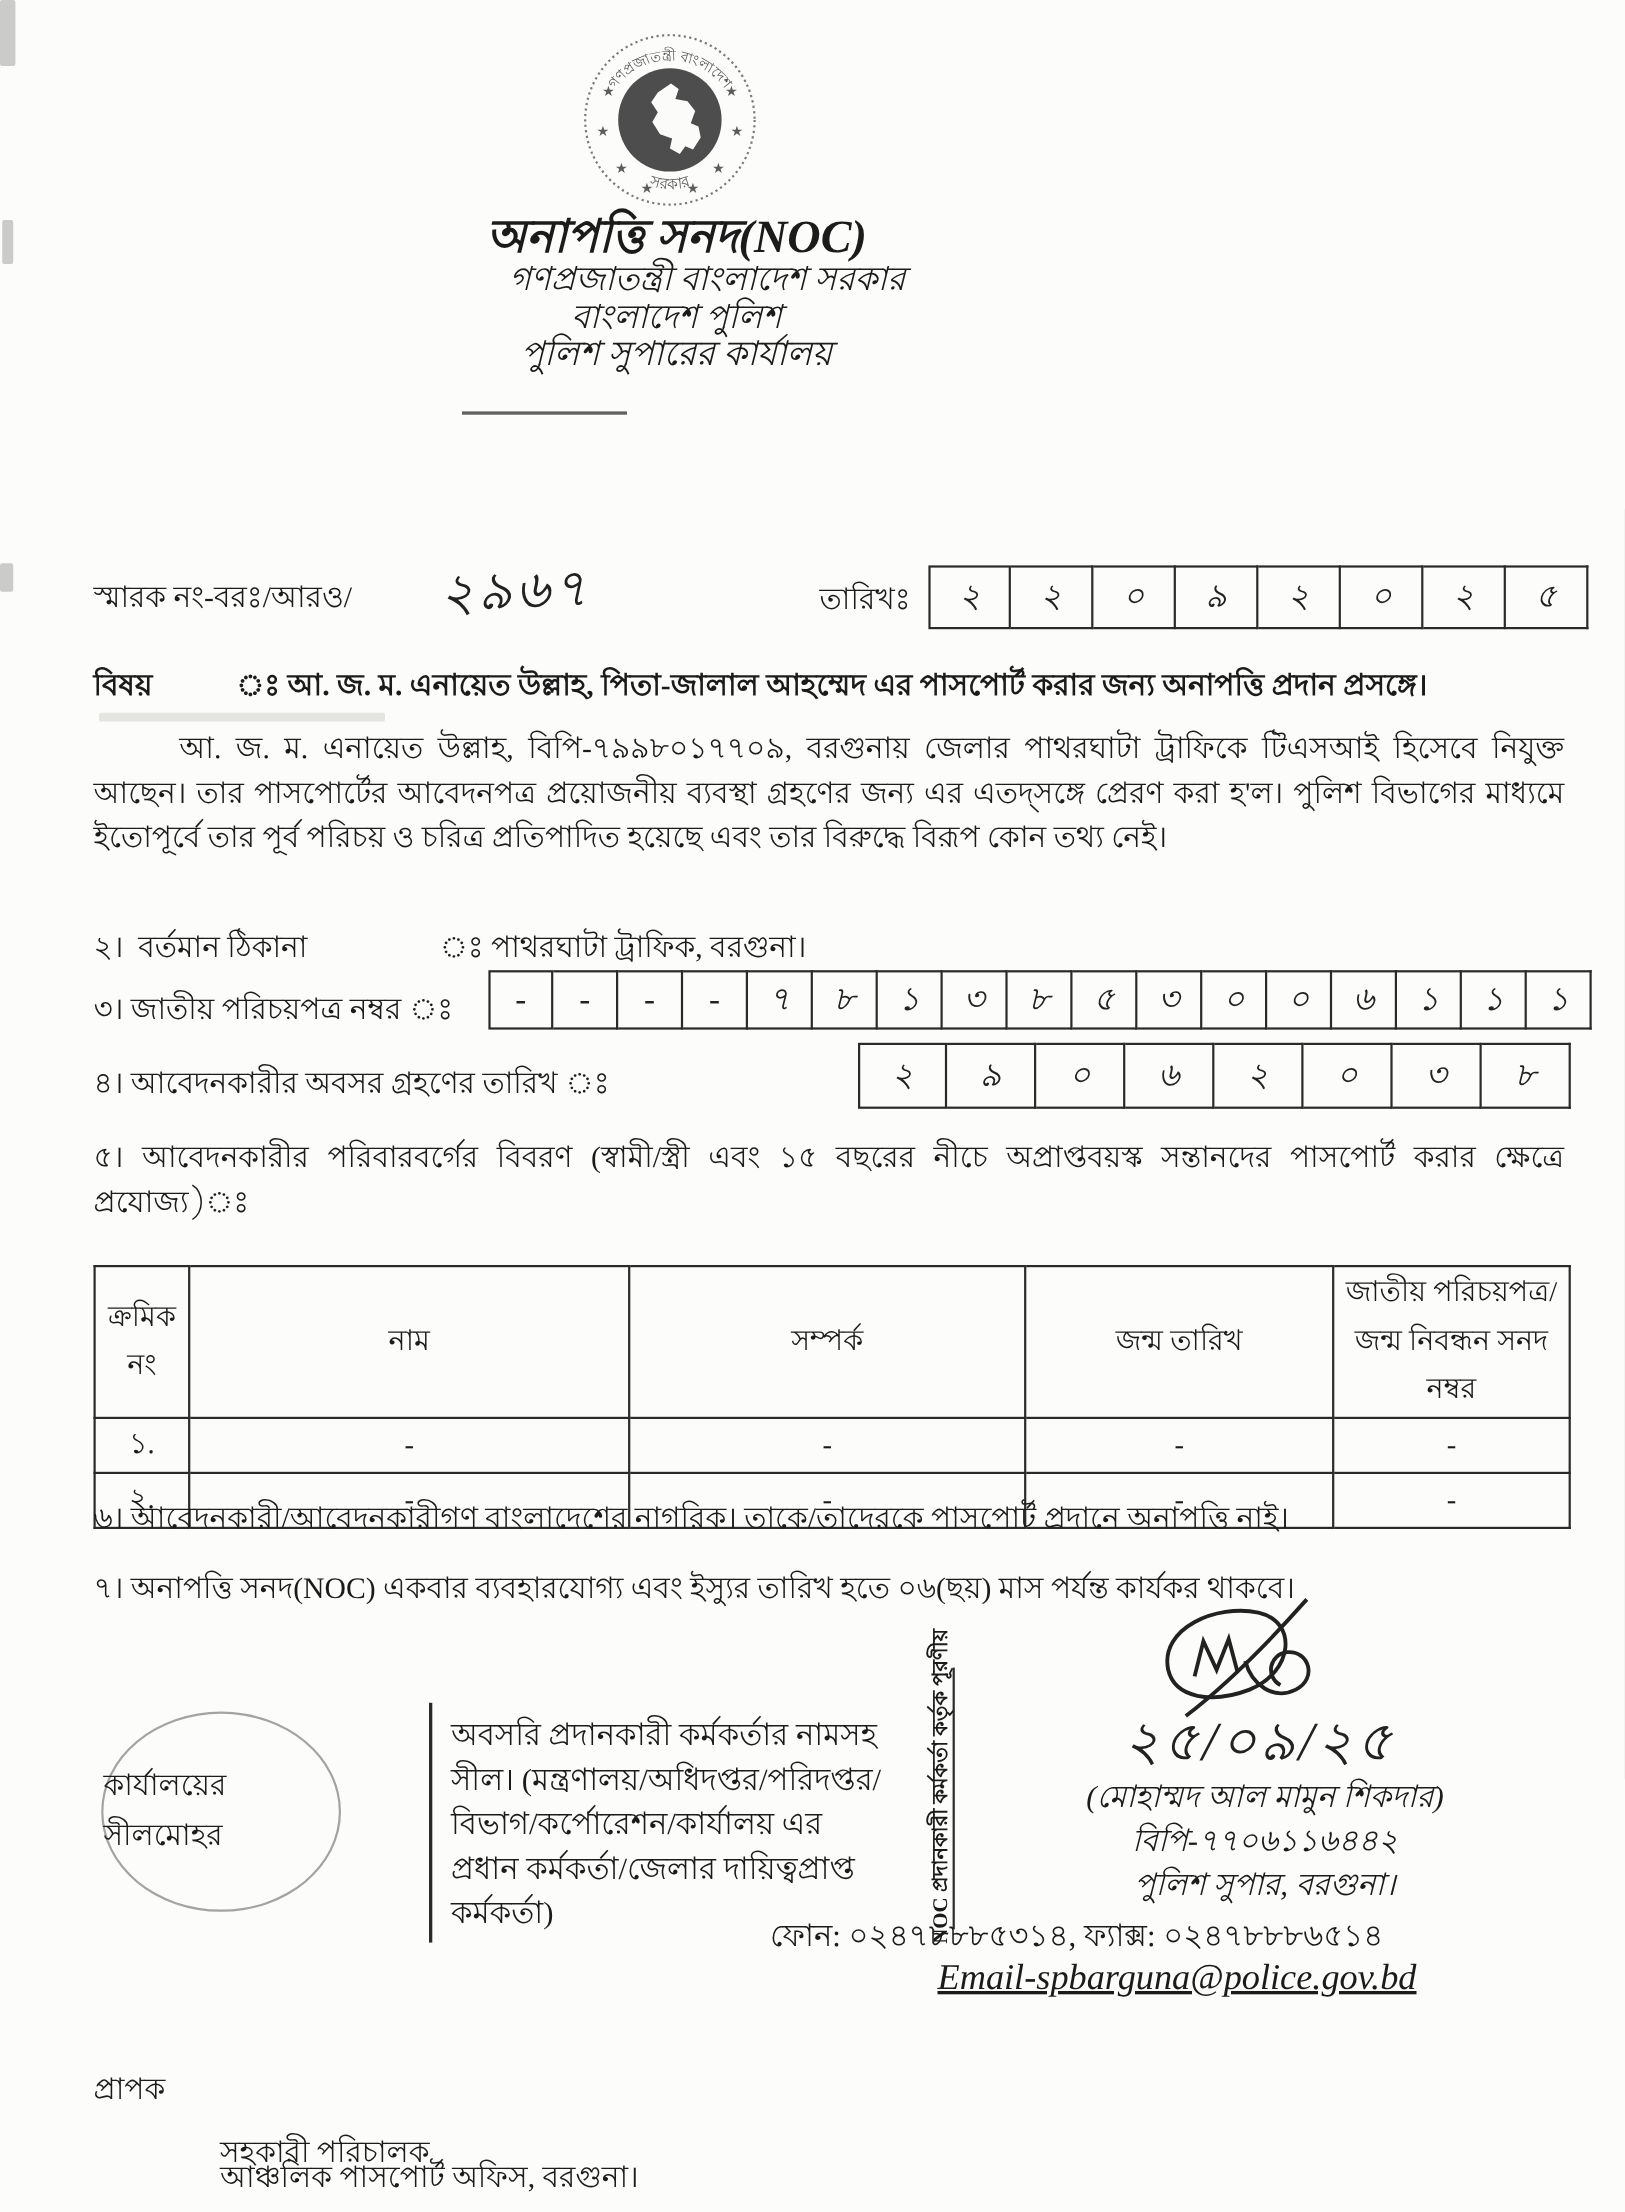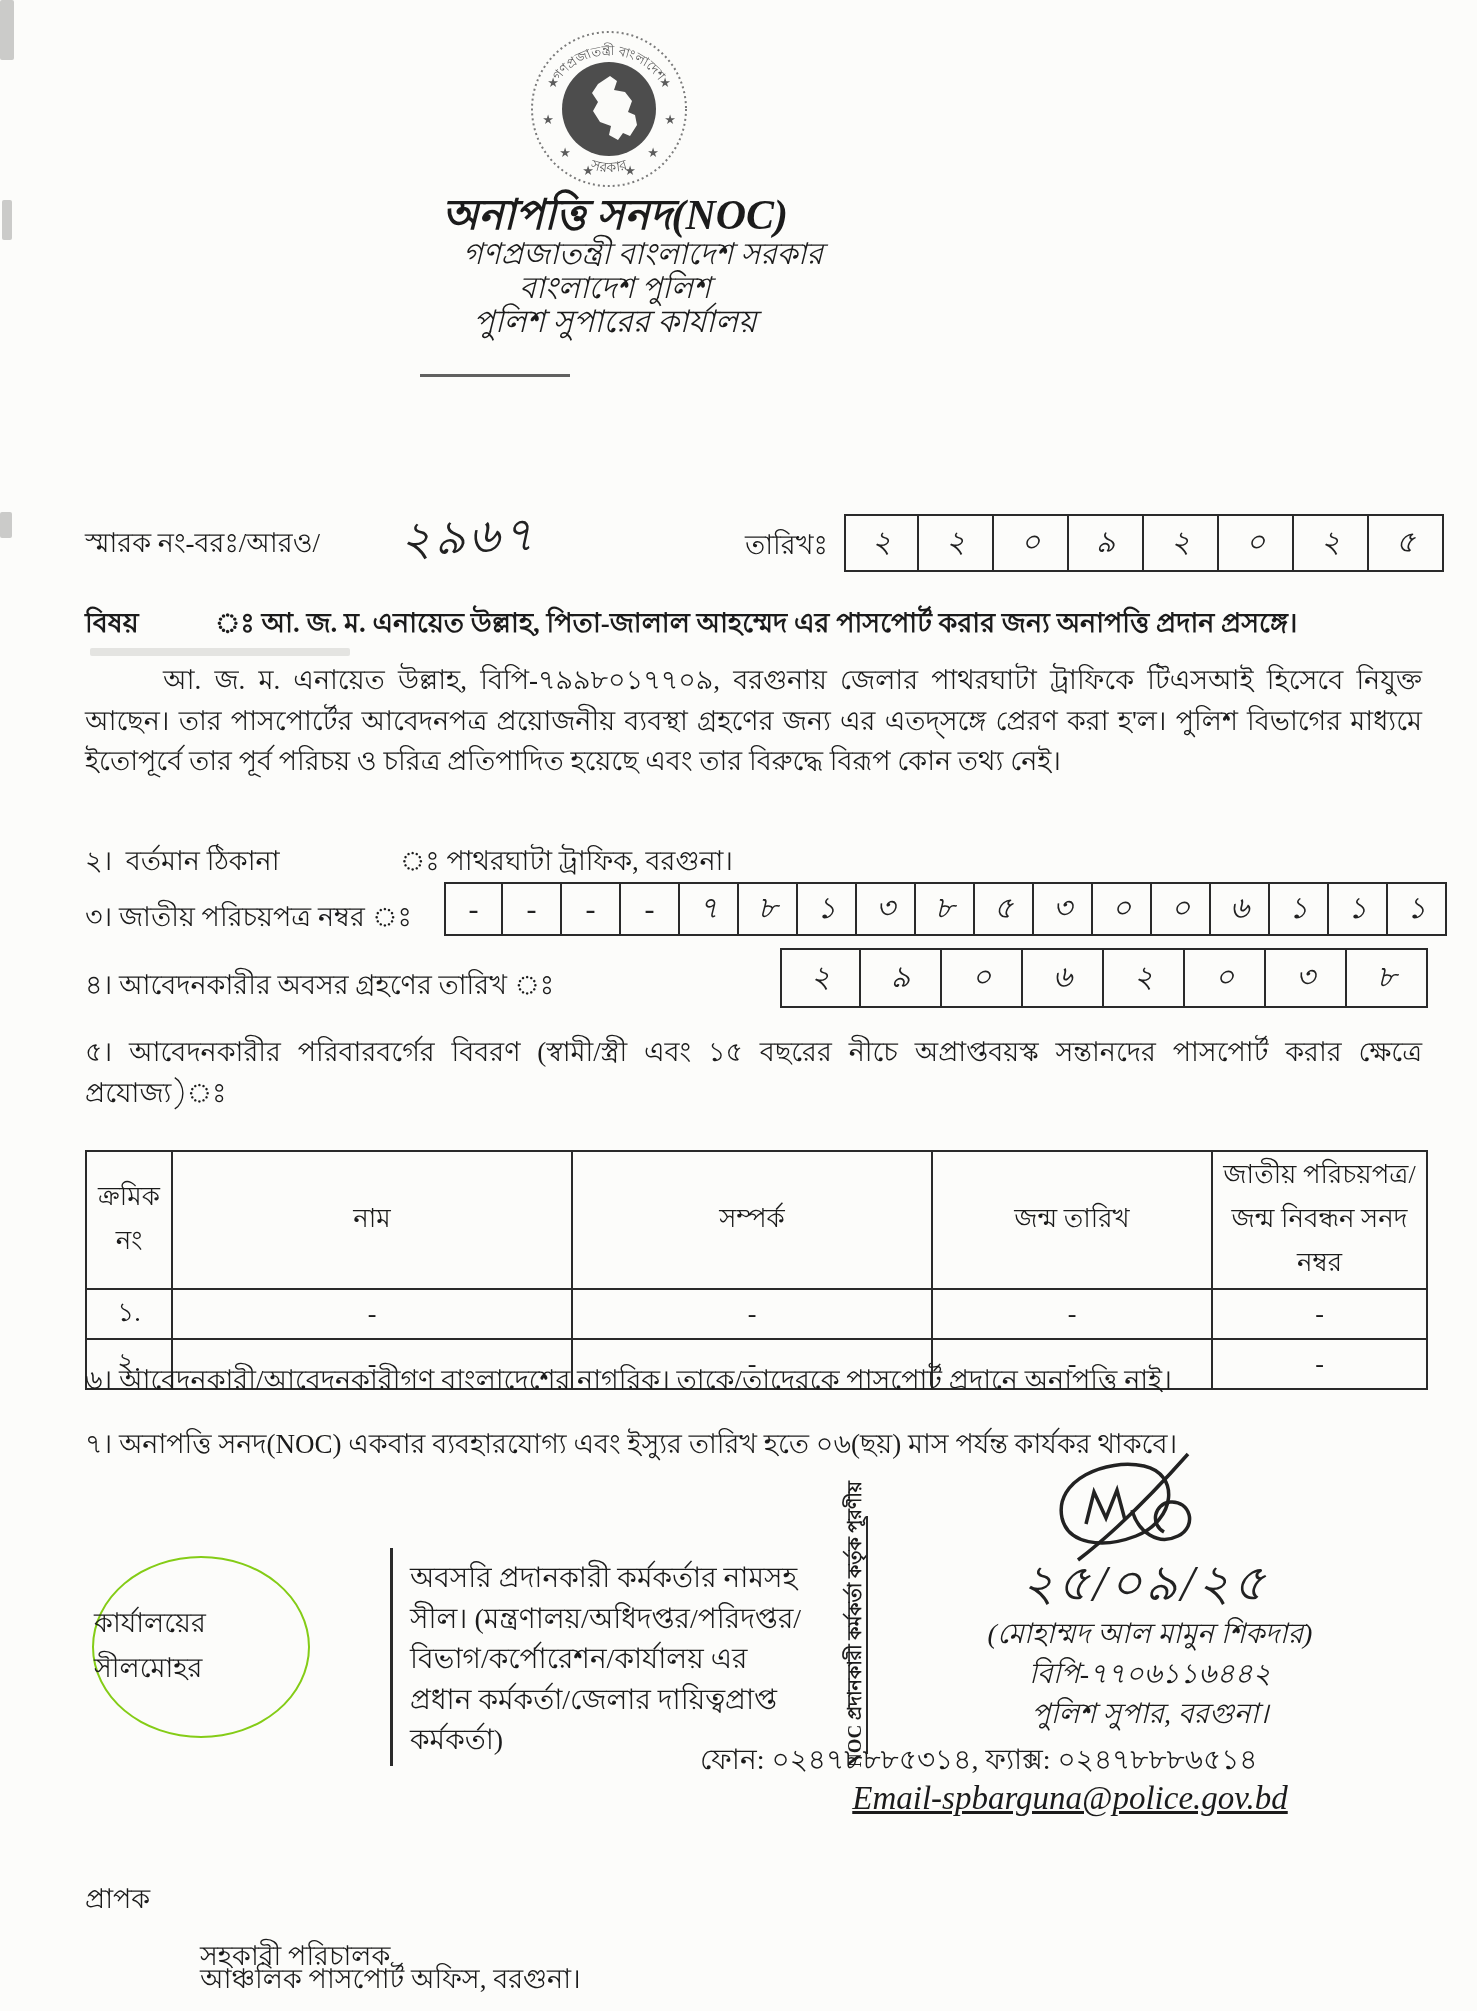--- a/index.html
+++ b/index.html
@@ -46,21 +46,21 @@
     border:2px solid #2a2a2a;
     font-size:26px;font-weight:normal;
     text-align:center;vertical-align:middle;
     padding:2px 8px;box-sizing:border-box;
   }
   table.fam th{height:88px;}
   table.fam td{height:48px;}
 
   
   .oval{
-    border:2px solid #84cc16;border-radius:50%;
+    border:2px solid #a3a3a3;border-radius:50%;
     display:flex;align-items:center;justify-content:center;
     font-size:27px;
   }
   .vline{background:#2a2a2a;}
   .rotated{
     transform:rotate(-90deg);
     transform-origin:center center;
     font-size:19px;font-weight:bold;
     white-space:nowrap;text-align:center;
   }

